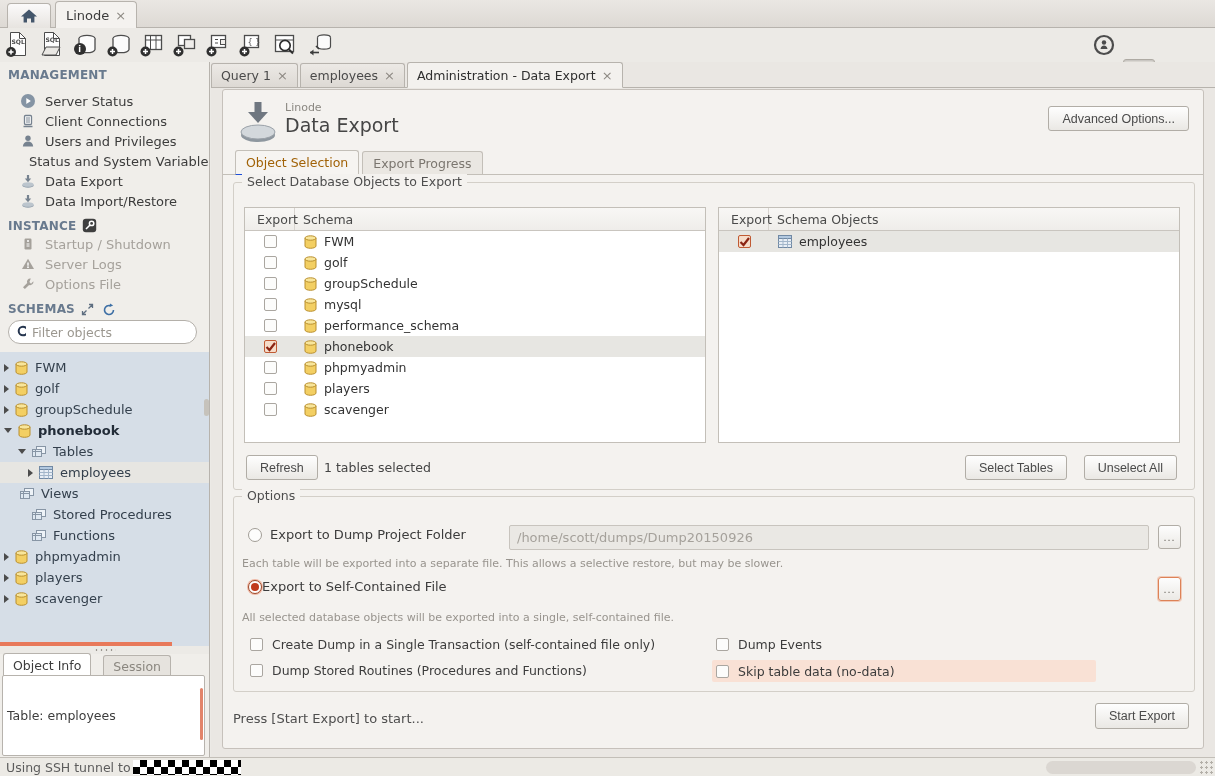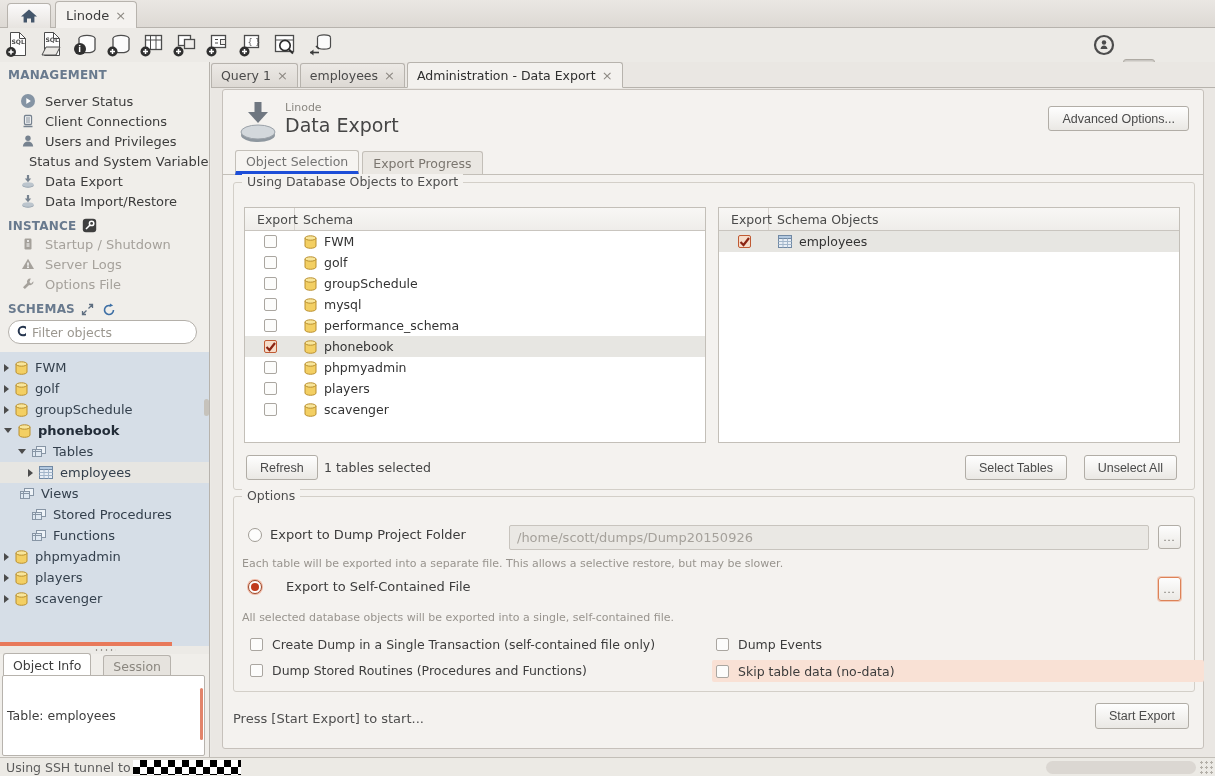--- a/index.html
+++ b/index.html
@@ -74,21 +74,21 @@
   .subtitle{position:absolute;left:62px;top:11px;font-size:11px;color:#8a8781}
   .pg-title{position:absolute;left:62px;top:24px;font-size:19px;color:#454545}
   .btn{display:inline-flex;align-items:center;justify-content:center;
        background:linear-gradient(#fefefe,#eae8e4);border:1px solid #b1ada6;border-radius:3px;
        color:#4a4a4a;font-size:12.5px;padding:0 13px;height:25px;white-space:nowrap}
   .subtabs{position:absolute;left:0;right:0;top:60px;height:25px;border-bottom:1px solid #c3bfb8;
            padding-left:12px;display:flex;align-items:flex-end}
   .stab{height:23px;padding:0 10px;display:flex;align-items:center;background:#eae7e2;
         border:1px solid #c3bfb8;border-bottom:none;border-radius:3px 3px 0 0;margin-right:3px;
         color:#7b766f;font-size:12.5px}
-  .stab.active{background:#f6f4f1;color:#737373;margin-bottom:-1px;height:25px;border-bottom:4px solid #1d4ed8}
+  .stab.active{background:#f6f4f1;color:#a16207;margin-bottom:-1px;height:25px;border-bottom:1px solid #1d4ed8}
   .grp{position:absolute;border:1px solid #d3cfc8;border-radius:3px}
   .grp .lg{position:absolute;top:-9px;left:8px;background:#f4f2ef;padding:0 5px;font-size:12.5px;color:#4e4e4e}
 
   .etable{position:absolute;background:#fff;border:1px solid #c3bfb8}
   .thead{height:23px;display:flex;align-items:center;border-bottom:1px solid #c9c5bf;
          background:linear-gradient(#f8f7f5,#efedea);font-size:12.5px;color:#4a4a4a}
   .th-exp{width:50px;padding-left:12px;border-right:1px solid #d8d4cf;height:100%;display:flex;align-items:center}
   .th-name{padding-left:8px}
   .trow{height:21px;display:flex;align-items:center;font-size:12.5px;color:#333}
   .trow.hl{background:#e7e6e2}
@@ -512,21 +512,21 @@
     <div class="subtabs">
       <div class="stab active">
           <span>Object Selection</span>
         </div>
       <div class="stab">
           <span>Export Progress</span>
         </div>
     </div>
 
     <div class="grp" style="left:10px;top:92px;width:962px;height:308px">
-      <span class="lg">Using Database Objects to Export</span>
+      <span class="lg">Select Database Objects to Export</span>
 
       <div class="etable" style="left:10px;top:24px;width:462px;height:236px">
         <div class="thead">
           <span class="th-exp">Export</span>
           <span class="th-name">Schema</span>
         </div>
         <div class="trow">
           <span class="cbc">
               <span class="cb"></span>
             </span>
@@ -654,40 +654,40 @@
       <span class="lg">Options</span>
 
       <div style="position:absolute;left:14px;top:30px;display:flex;align-items:center;gap:8px">
         <span class="radio"></span>
         <span class="optlabel">Export to Dump Project Folder</span>
       </div>
       <input class="tin" style="left: 275px; top: 28px; width: 640px;" disabled="" value="/home/scott/dumps/Dump20150926">
       <button class="bbtn" style="left:924px;top:28px">...</button>
       <div class="help" style="left:8px;top:60px">Each table will be exported into a separate file. This allows a selective restore, but may be slower.</div>
 
-      <div style="position:absolute;left:14px;top:82px;display:flex;align-items:center;gap:24px">
+      <div style="position:absolute;left:14px;top:82px;display:flex;align-items:center;gap:0">
         <span class="radio on"></span>
         <span class="optlabel">Export to Self-Contained File</span>
       </div>
       <button class="bbtn focus" style="left:924px;top:80px">...</button>
       <div class="help" style="left:8px;top:114px">All selected database objects will be exported into a single, self-contained file.</div>
 
       <div class="cbl" style="left:16px;top:140px">
         <span class="cb"></span>
         <span>Create Dump in a Single Transaction (self-contained file only)</span>
         </div>
       <div class="cbl" style="left:482px;top:140px">
         <span class="cb"></span>
         <span>Dump Events</span>
         </div>
       <div class="cbl" style="left:16px;top:166px">
         <span class="cb"></span>
         <span>Dump Stored Routines (Procedures and Functions)</span>
         </div>
-      <div class="pinkwrap" style="left:478px;top:163px;width:492px">
+      <div class="pinkwrap" style="left:478px;top:163px;width:384px">
         <span class="cb"></span>
         <span>Skip table data (no-data)</span>
         </div>
     </div>
 
     <div style="position:absolute;left:10px;top:621px;font-size:13px;color:#4e4e4e">Press [Start Export] to start...</div>
     <button class="btn" style="position:absolute;right:14px;top:613px;height:26px">Start Export</button>
   </div>
 </div>
 

